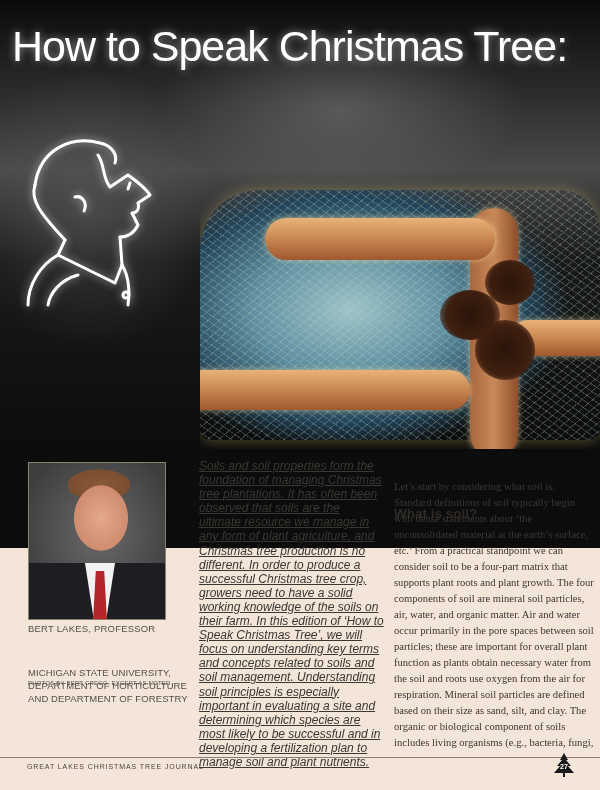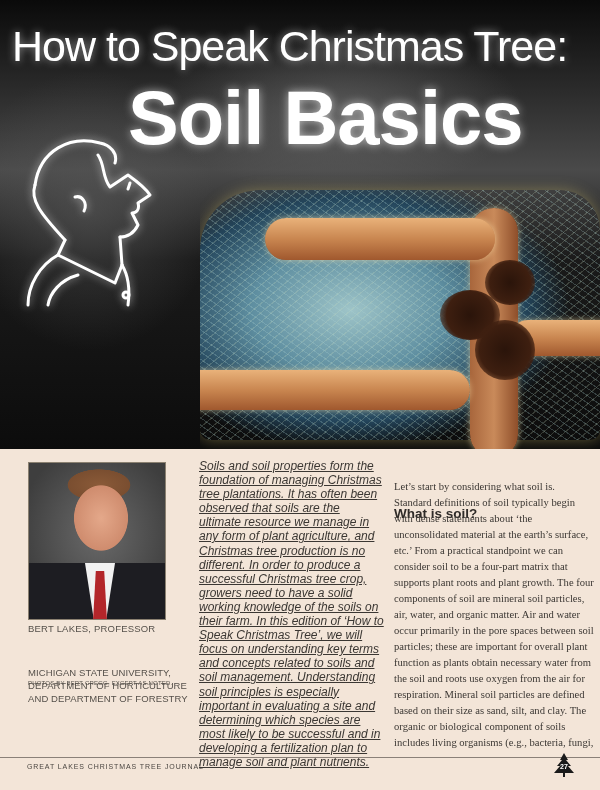--- a/index.html
+++ b/index.html
@@ -1,20 +1,20 @@
 <!DOCTYPE html>
 <html><head>
   <meta charset="utf-8">
   <style>
     * { margin: 0; padding: 0; box-sizing: border-box; }
     html, body { width: 600px; height: 790px; overflow: hidden; background: #f3e5d8; }
     body { position: relative; font-family: "Liberation Sans", sans-serif; }
 
     .hero {
-      position: absolute; left: 0; top: 0; width: 600px; height: 449px;
+      position: absolute; left: 0; top: 0; width: 600px; height: 548px;
       background:
         radial-gradient(ellipse 260px 120px at 340px 110px, rgba(120,120,120,0.55), rgba(60,60,60,0) 70%),
         radial-gradient(ellipse 180px 200px at 90px 210px, rgba(90,90,90,0.55), rgba(40,40,40,0) 70%),
         linear-gradient(180deg, #0a0a0a 0px, #2b2b2b 90px, #4a4a4a 170px, #1a1a1a 260px, #0c0c0c 449px);
       overflow: hidden;
     }
     .hero-title-1 {
       position: absolute; left: 12px; top: 22px; width: 590px;
       font-family: "Liberation Sans", sans-serif; font-size: 43px; font-weight: normal;
       color: #ffffff; letter-spacing: -1px;
@@ -136,21 +136,20 @@
     <path d="M120 58 L 118 64"></path>
     <path d="M55 115 L 48 130 L 105 158 L 112 140"></path>
     <path d="M110 112 L 112 140"></path>
     <path d="M48 130 C 30 140, 18 160, 18 180"></path>
     <path d="M68 150 C 50 155, 40 168, 38 180"></path>
     <path d="M112 140 C 118 150, 120 165, 118 180"></path>
     <circle cx="116" cy="170" r="3"></circle>
   </svg>
 
   <div class="hero-title-1">How to Speak Christmas Tree:</div>
-  <div class="hero-title-2">Soil Basics</div>
 </div>
 
 <div class="author-photo">
   <div class="shirt"></div>
   <div class="tie"></div>
 </div>
 <div class="caption-name">BERT LAKES, PROFESSOR</div>
 <div class="caption-affil">MICHIGAN STATE UNIVERSITY, DEPARTMENT OF HORTICULTURE AND DEPARTMENT OF FORESTRY</div>
 <div class="caption-photos">PHOTOS BY BERT CREGG, EXCEPT AS NOTED.</div>
 

